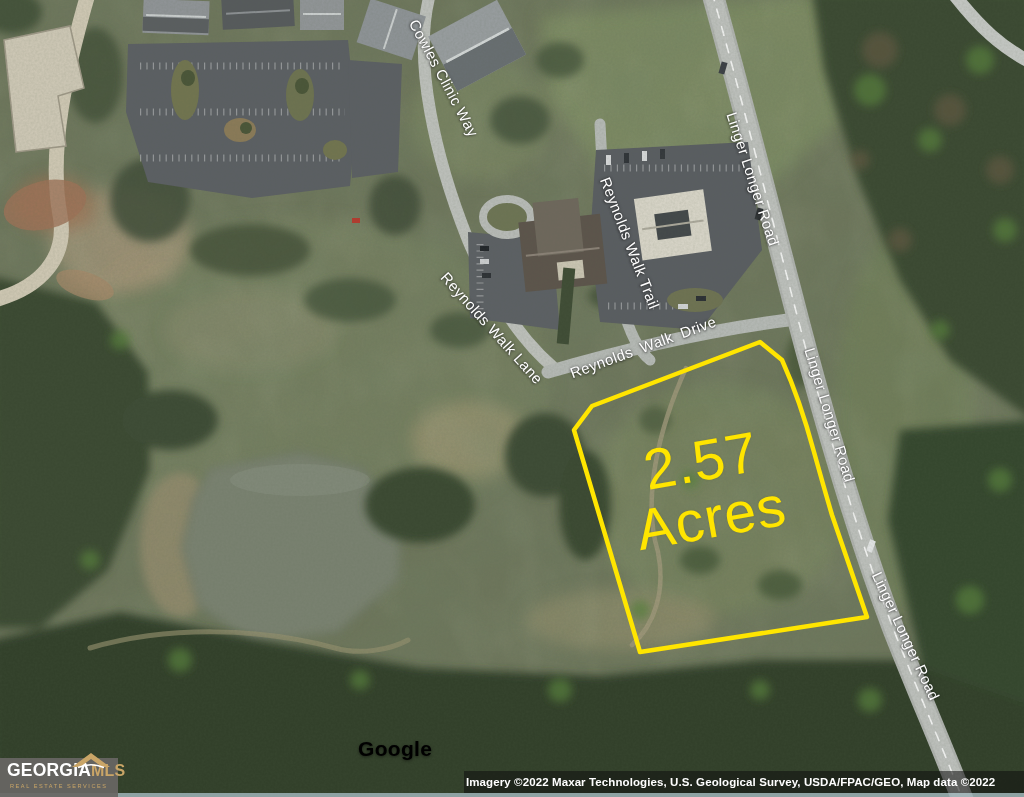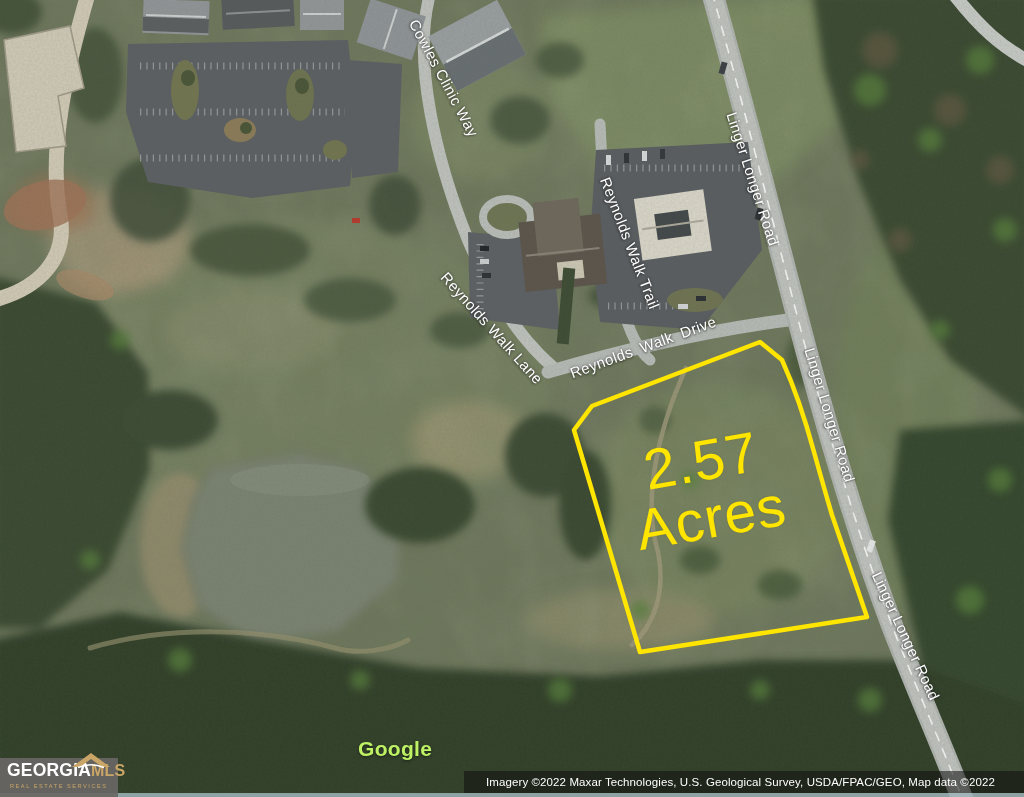--- a/index.html
+++ b/index.html
@@ -16,30 +16,30 @@
   }
   .wide{word-spacing:4px;}
   
   .acres{
     position:absolute;left:706px;top:489px;color:#FFE500;font-size:57px;line-height:1.02;
     text-align:center;transform:translate(-50%,-50%) rotate(-10deg);letter-spacing:1px;
     text-shadow:0 0 2px rgba(80,80,0,.25);
   }
   
   .google{
-    position:absolute;left:358px;top:737px;color:#bef264;font-size:21px;font-weight:600;
+    position:absolute;left:358px;top:737px;color:#000000;font-size:21px;font-weight:600;
     letter-spacing:.3px;text-shadow:0 1px 3px rgba(0,0,0,.5);
   }
   
   .attr-bar{
     position:absolute;left:464px;right:0;top:771px;height:22px;
     background:rgba(15,15,15,.55);display:flex;align-items:center;
   }
   .attr-bar span{
-    color:#fff;font-size:11.5px;font-weight:400;padding-left:22px;white-space:nowrap;
+    color:#fff;font-size:11.5px;font-weight:700;padding-left:2px;white-space:nowrap;
     letter-spacing:.1px;
   }
   
   .mls{
     position:absolute;left:0;top:758px;width:118px;height:39px;
     background:rgba(104,102,99,.93);overflow:visible;
   }
   .mls .row{display:flex;align-items:baseline;padding:4px 0 0 7px;line-height:1;}
   .mls .g{color:#fff;font-weight:700;font-size:17.5px;letter-spacing:.2px;}
   .mls .m{color:#c9a567;font-weight:700;font-size:16px;letter-spacing:.2px;}

